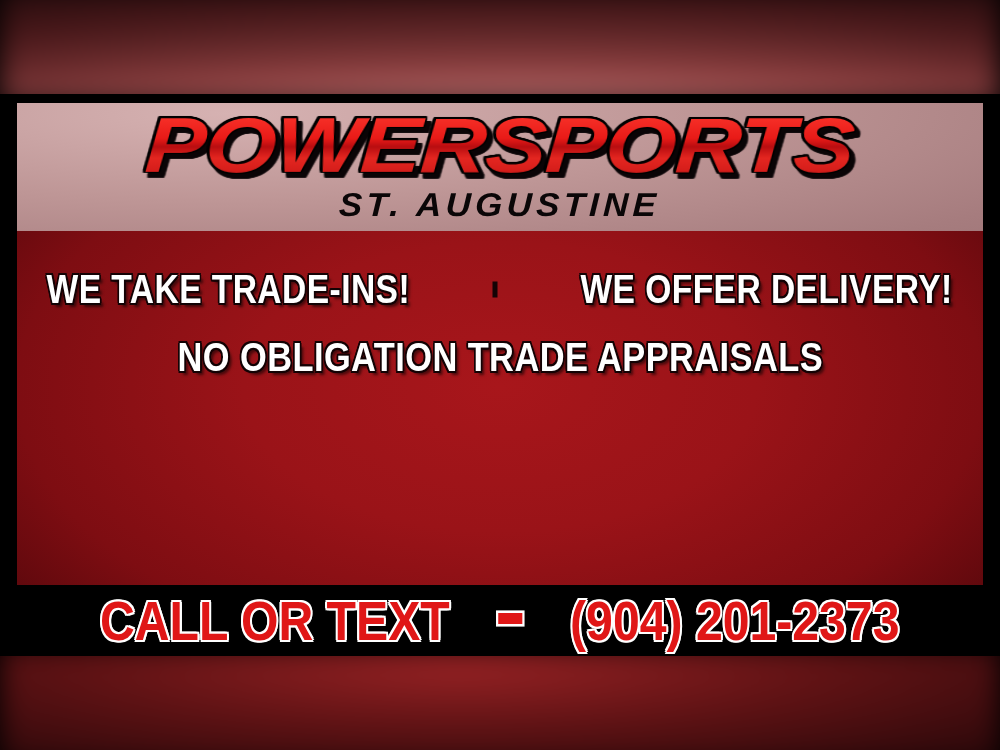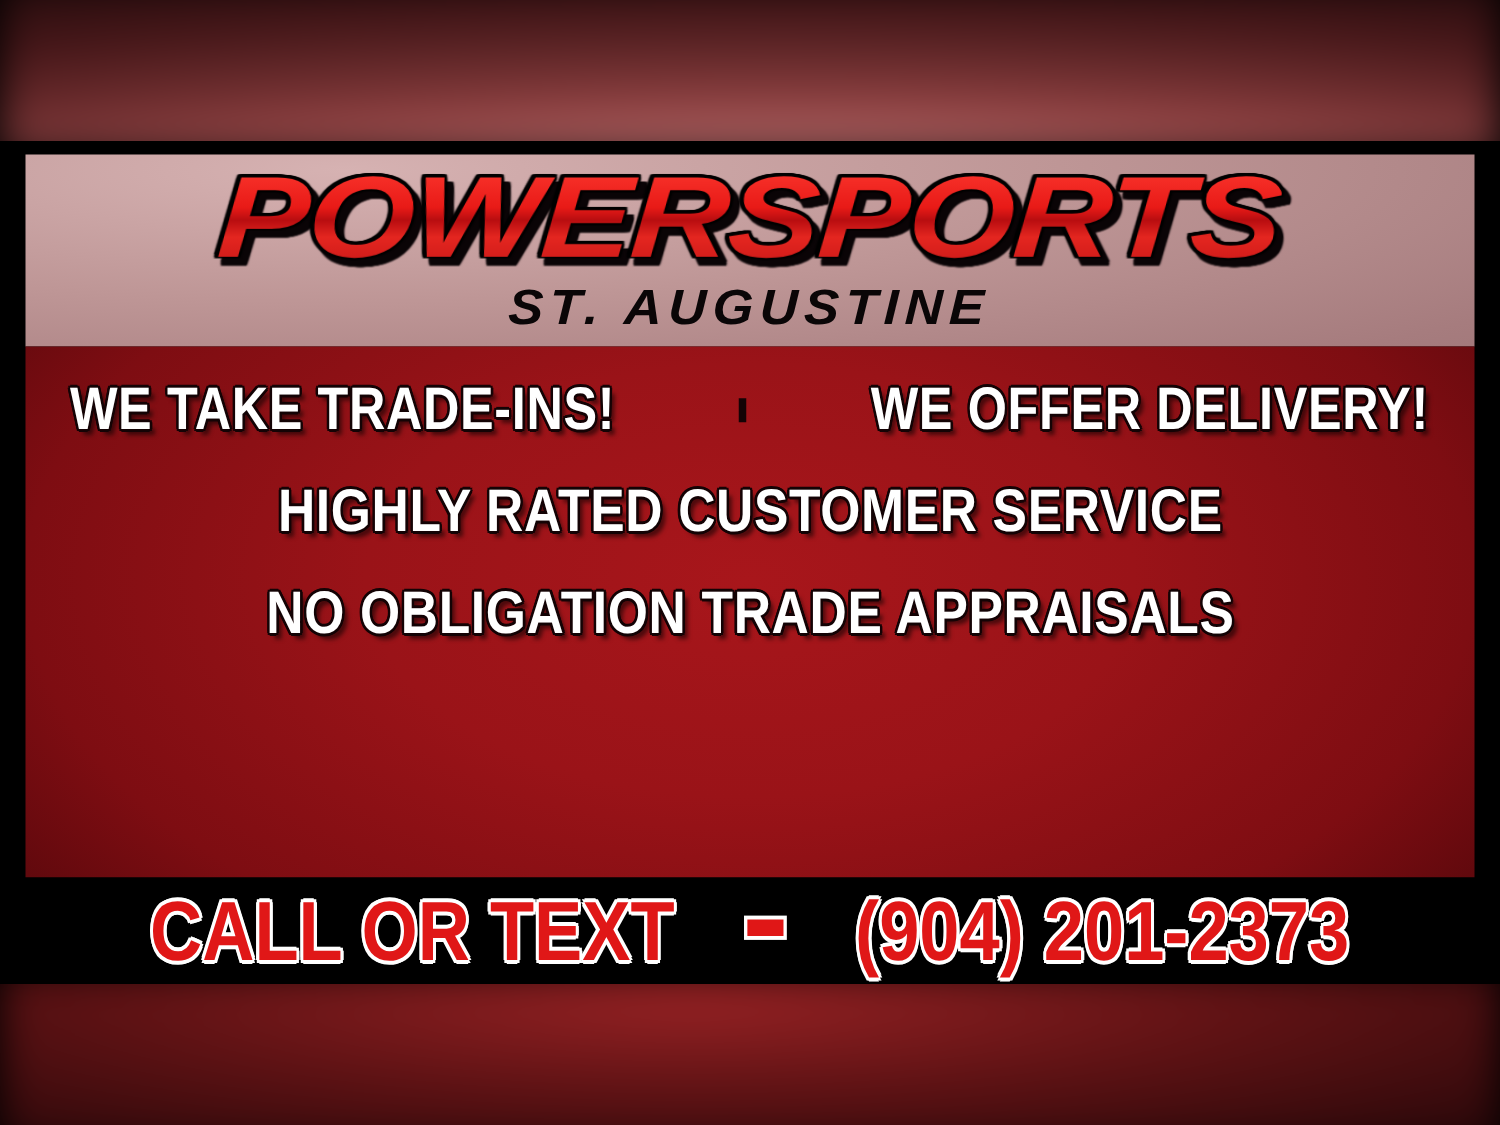--- a/index.html
+++ b/index.html
@@ -124,21 +124,21 @@
     height: 354px;
     background:
       radial-gradient(78% 120% at 50% 44%, #a8161b 0%, #9a1318 34%, #7e0d12 64%, #54070b 86%, #300407 100%);
   }
   .bullets {
     position: absolute;
     inset: 0;
     display: flex;
     flex-direction: column;
     justify-content: flex-start;
-    padding-top: 8px;
+    padding-top: 24px;
     box-sizing: border-box;
   }
   .bullet-row {
     display: flex;
     align-items: center;
     justify-content: center;
     height: 68px;
     white-space: nowrap;
   }
   .bullet-text {
@@ -227,23 +227,20 @@
 
   <div class="red-panel">
     <div class="bullets">
 
       <div class="bullet-row">
         <span class="bullet-text">WE TAKE TRADE-INS!</span>
         <span class="sep-dash"></span>
         <span class="bullet-text">WE OFFER DELIVERY!</span>
       </div>
 
-      <div class="bullet-row">
-        <span class="bullet-text wide">HIGHLY RATED CUSTOMER SERVICE</span>
-      </div>
 
       <div class="bullet-row">
         <span class="bullet-text wide">NO OBLIGATION TRADE APPRAISALS</span>
       </div>
 
 
 
     </div>
   </div>
 

